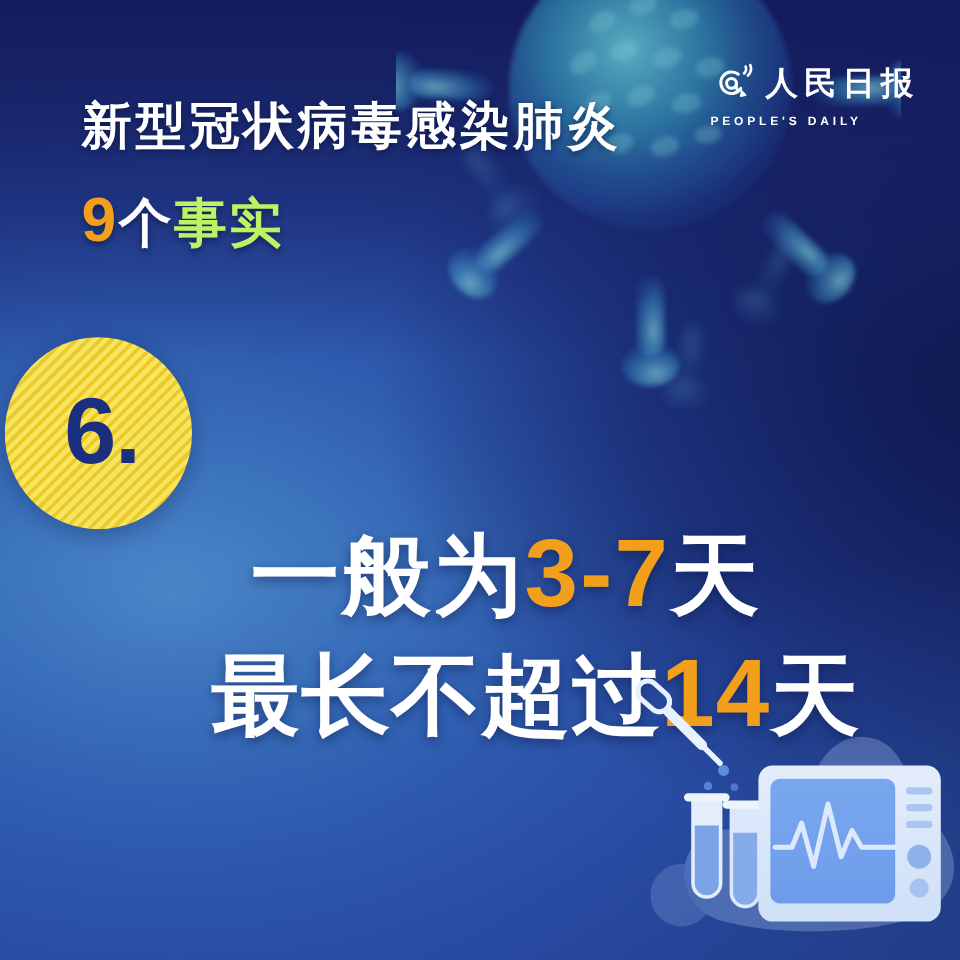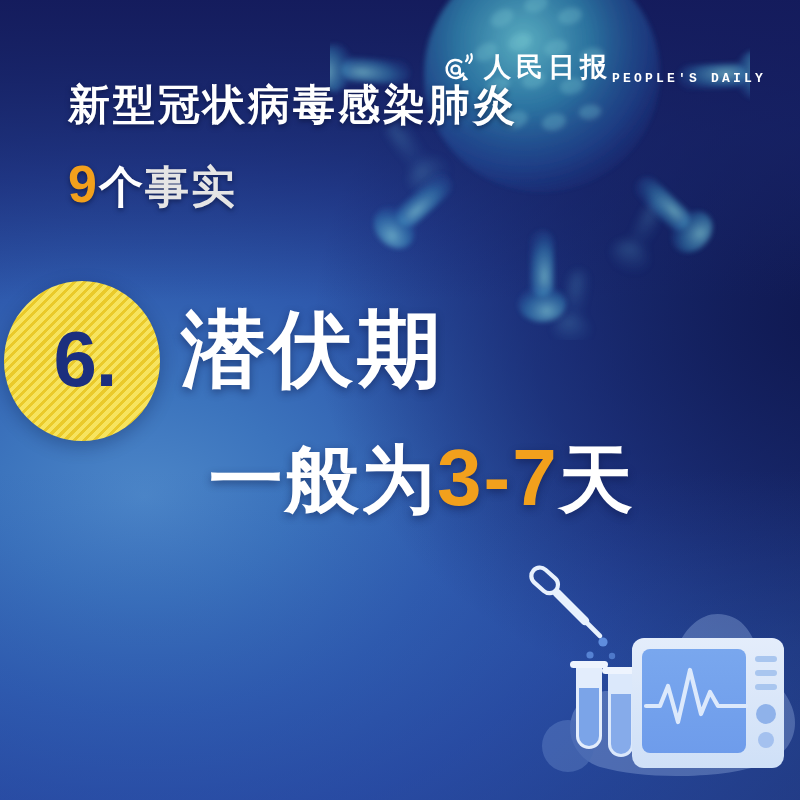--- a/index.html
+++ b/index.html
@@ -41,29 +41,29 @@
     line-height:1;white-space:nowrap;
     text-shadow:0 2px 5px rgba(6,12,48,.55);
   }
   .subline{
     position:absolute;left:68px;top:158px;width:420px;
     font-weight:bold;font-size:44px;letter-spacing:2px;line-height:1;
     white-space:nowrap;text-shadow:0 2px 5px rgba(6,12,48,.55);
   }
   .subline .num{color:#f2a01c;font-size:52px;}
   .subline .mid{color:#ffffff;}
-  .subline .word{color:#e5e5e5;}
-
-  
-  .logo{position:absolute;right:34px;top:50px;display:flex;align-items:center;font-family:Liberation Mono, monospace;}
+  .subline .word{color:#bef264;}
+
+  
+  .logo{position:absolute;right:34px;top:50px;display:flex;flex-direction:column;align-items:flex-start;}
   .logo-row{display:flex;align-items:center;gap:8px;}
   .logo-mark{position:relative;width:38px;height:38px;}
   .logo-mark svg{width:100%;height:100%;display:block;}
   .logo-cn{color:#fff;font-size:27px;font-weight:bold;letter-spacing:5px;line-height:1;}
-  .logo-en{color:#fff;font-size:13px;letter-spacing:3.2px;margin-top:19px;font-weight:bold;}
+  .logo-en{color:#fff;font-size:10px;letter-spacing:3.2px;margin-top:8px;font-weight:bold;}
 
   
   .badge{
     position:absolute;left:4px;top:281px;width:156px;height:160px;border-radius:50%;
     background:
       repeating-linear-gradient(135deg,
         rgba(234,201,40,.95) 0px, rgba(234,201,40,.95) 3px,
         rgba(247,228,95,.98) 3px, rgba(247,228,95,.98) 7px),
       #f2dc4a;
     display:flex;align-items:center;justify-content:center;
@@ -221,26 +221,28 @@
       </span>
       <span class="logo-cn">人民日报</span>
     </div>
     <div class="logo-en">PEOPLE'S DAILY</div>
   </div>
 
   <div class="badge">
     <span class="badge-num">6.</span>
   </div>
 
-  <div class="line line-1">潜伏期</div>
 
   <div class="line line-2">
     <span>一般为</span><span class="hl num-big">3-7</span><span>天</span>
   </div>
 
+  <div class="line line-3">
+    <span>最长不超过</span><span class="hl num-big">14</span><span>天</span>
+  </div>
 
   <div class="illus">
     <svg viewBox="0 0 280 250" xmlns="http://www.w3.org/2000/svg">
       <defs>
         <linearGradient id="scr" x1="0" y1="0" x2="0" y2="1">
           <stop offset="0%" stop-color="#79a7ee"></stop>
           <stop offset="100%" stop-color="#6e9ceb"></stop>
         </linearGradient>
         <linearGradient id="case" x1="0" y1="0" x2="0" y2="1">
           <stop offset="0%" stop-color="#e4edfb"></stop>

